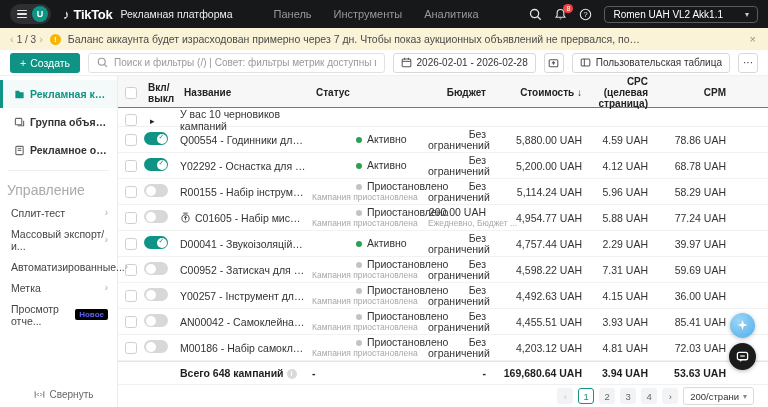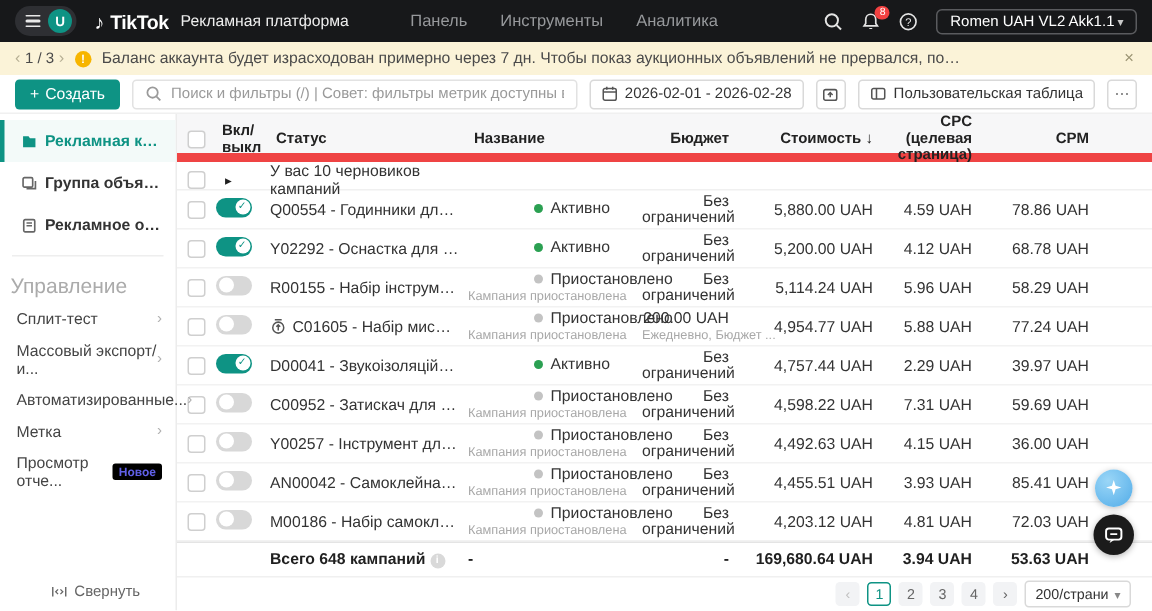--- a/index.html
+++ b/index.html
@@ -16,21 +16,21 @@
   .logo-wrap { display:flex; align-items:center; margin-left:12px; gap:4px; }
   .tiktok-note { color:#fff; font-size:13px; }
   .logo-text { color:#fff; font-weight:700; font-size:13px; letter-spacing:-.3px; }
   .logo-sub { color:#EDEDED; font-size:10.5px; margin-left:4px; }
   .topnav { display:flex; margin-left:30px; height:28px; }
   .topnav .nav-item { color:#97999C; font-size:11px; padding:0 11px; display:flex; align-items:center; height:28px; cursor:pointer; }
   .topnav .nav-item.active { color:#fff; font-weight:700; box-shadow:inset 0 -2px 0 #0E9384; }
   .top-right { margin-left:auto; display:flex; align-items:center; gap:12px; }
   .icon-btn { position:relative; display:flex; align-items:center; }
   .badge { position:absolute; top:-4px; right:-6px; background:#F24141; color:#fff; font-size:7px; line-height:9px; min-width:10px; text-align:center; border-radius:5px; padding:0 2px; }
-  .account-pill { display:flex; align-items:center; gap:2px; border:1px solid #5A5B5E; border-radius:4px; padding:2px 8px; color:#fff; font-size:10px; cursor:pointer; }
+  .account-pill { display:flex; align-items:center; gap:22px; border:1px solid #5A5B5E; border-radius:4px; padding:2px 8px; color:#fff; font-size:10px; cursor:pointer; }
   .chev { color:#C9C9C9; font-size:8px; }
 
   
   .banner { height:22px; background:#FBF3D8; display:flex; align-items:center; padding:0 10px; gap:7px; font-size:10.5px; color:#4A4A4A; flex-shrink:0; }
   .pager { display:flex; align-items:center; gap:3px; color:#4A4A4A; font-size:10px; }
   .pager .arr { color:#B5AE93; cursor:pointer; font-size:11px; }
   .warn-ic { width:11px; height:11px; border-radius:50%; background:#F7B500; color:#fff; font-size:8px; font-weight:700; display:flex; align-items:center; justify-content:center; flex-shrink:0; }
   .banner-msg { flex:1; white-space:nowrap; overflow:hidden; text-overflow:ellipsis; }
   .banner-action { color:#0E9384; cursor:pointer; white-space:nowrap;margin-top:48px; }
   .banner-close { color:#9B9473; cursor:pointer; font-size:11px; padding:0 2px; }
@@ -54,21 +54,21 @@
   .side-div { height:1px; background:#EEE; margin:6px 8px; }
   .side-title { font-size:14px; color:#ABABAB; padding:5px 7px 4px; }
   .side-link { display:flex; align-items:center; justify-content:space-between; padding:4.5px 9px 4.5px 11px; font-size:10.5px; color:#444; cursor:pointer; }
   .side-link .gt { color:#B0B0B0; font-size:10px; }
   .new-badge { background:#000000; color:#6060E8; font-size:8px; padding:1px 4px; border-radius:2px; font-weight:700; }
   .collapse { position:absolute; bottom:7px; left:0; right:0; display:flex; align-items:center; justify-content:center; gap:5px; color:#666; font-size:10px; cursor:pointer;padding-left:10px; }
 
   
   .content { flex:1; display:flex; flex-direction:column; min-width:0; background:#fff; }
   .grid { display:grid; grid-template-columns:26px 36px 1fr 116px 66px 96px 66px 112px; align-items:center; }
-  .thead { height:32px; background:#F7F7F8; border-bottom:6px solid #ef4444; font-size:10px; color:#222; font-weight:700; flex-shrink:0; }
+  .thead { height:32px; background:#F7F7F8; border-bottom:1px solid #ef4444; font-size:10px; color:#222; font-weight:700; flex-shrink:0; }
   .thead .hc { padding:0 4px; line-height:11px; }
   .num { text-align:right; padding-right:8px !important; }
   .c-cpm.num, .hc.cpm { padding-right:42px !important; }
   .checkbox { width:12px; height:12px; border:1px solid #CFCFCF; border-radius:2.5px; background:#fff; display:inline-block; cursor:pointer; }
   .cell-check { display:flex; justify-content:center; }
   .draft-row { height:19px; border-bottom:1px solid #F0F0F0; font-size:10.5px; color:#333; flex-shrink:0; }
   .expander { color:#1f1f1f; font-size:9px; cursor:pointer; padding-left:6px; }
   .rows { flex-shrink:0; }
   .trow { height:26px; border-bottom:1px solid #F2F2F2; font-size:10.5px; color:#333; }
   .toggle { width:24px; height:13px; border-radius:7px; position:relative; display:inline-block; cursor:pointer; }
@@ -263,22 +263,22 @@
         <span>Свернуть</span>
       </div>
     </aside>
 
     <section class="content">
       <div class="grid thead">
         <div class="cell-check">
             <span class="checkbox"></span>
           </div>
         <div class="hc">Вкл/выкл</div>
+        <div class="hc">Название</div>
         <div class="hc">Статус</div>
-        <div class="hc">Название</div>
         <div class="hc num">Бюджет</div>
         <div class="hc num">Стоимость ↓</div>
         <div class="hc num">CPC (целевая страница)</div>
         <div class="hc num cpm">CPM</div>
       </div>
 
       <div class="grid draft-row">
         <div class="cell-check">
             <span class="checkbox"></span>
           </div>

